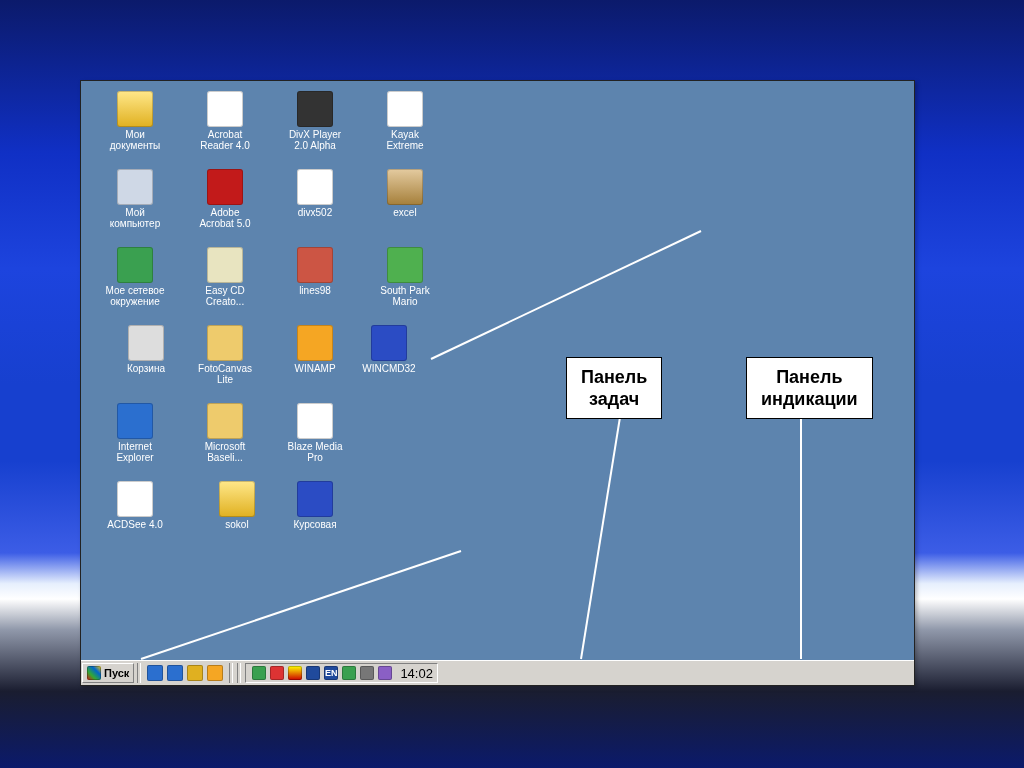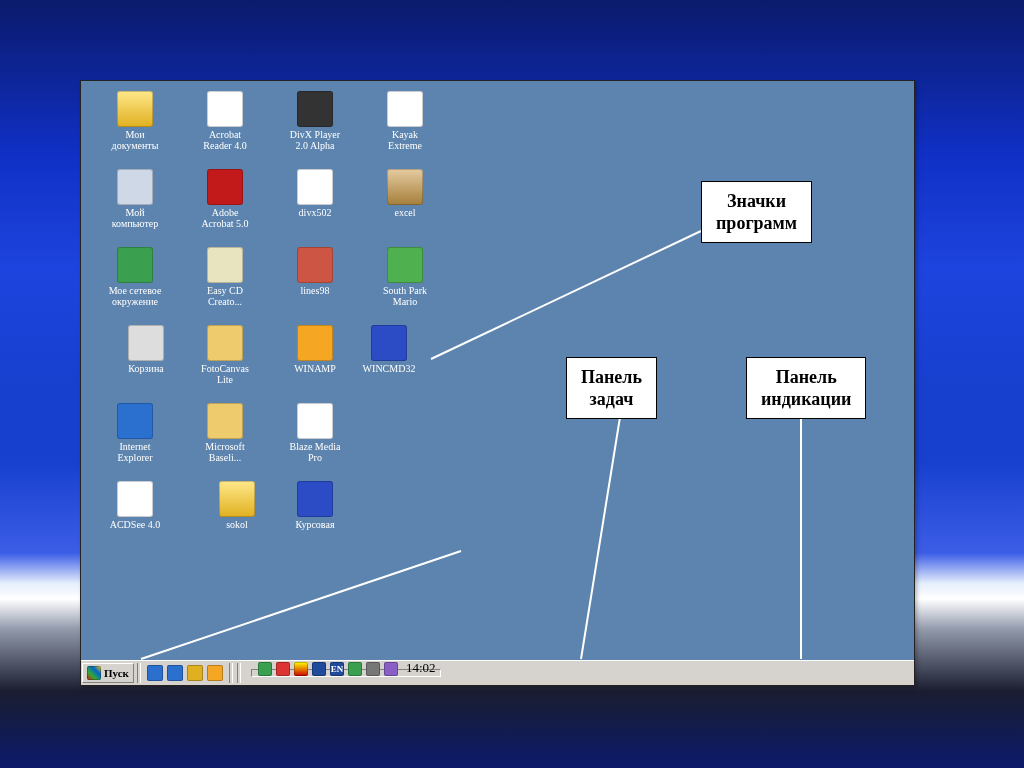--- a/index.html
+++ b/index.html
@@ -24,21 +24,20 @@
   .screenshot {
     position: absolute;
     left: 80px;
     top: 80px;
     width: 833px;
     height: 604px;
     background: #22c55e;
     border: 1px solid #222;
     box-shadow: 2px 2px 4px rgba(0,0,0,0.25);
     overflow: hidden;
-    font-family: Liberation Serif, serif;
   }
 
   .desktop-area {
     position: absolute;
     left: 0; top: 0; right: 0; bottom: 24px;
     background: #5d84ae;
   }
 
   .icon-grid {
     position: absolute;
@@ -140,24 +139,24 @@
     margin: 0 2px;
     border-radius: 2px;
     box-shadow: inset 0 0 0 1px rgba(0,0,0,0.25);
   }
   .task-area {
     display: flex;
     flex: 1;
     min-width: 0;
   }
   .tray {
-    display: flex; align-items: flex-end;
+    display: flex; align-items: center;
     border: 1px solid;
     border-color: #808080 #fff #fff #808080;
-    margin: 8px;
+    margin: 2px;
     padding: 0 4px;
   }
   .tray .tray-icon {
     width: 14px; height: 14px;
     margin: 0 2px;
     border-radius: 2px;
     box-shadow: inset 0 0 0 1px rgba(0,0,0,0.25);
   }
   .tray .clock {
     margin-left: 6px;
@@ -288,21 +287,20 @@
 
       <line x1="620" y1="150" x2="350" y2="278"></line>
 
       <line x1="540" y1="330" x2="500" y2="578"></line>
 
       <line x1="720" y1="330" x2="720" y2="578"></line>
 
       <line x1="380" y1="470" x2="60" y2="578"></line>
     </svg>
 
-    <div class="callout" style="left:620px; top:100px;">Значки<br>программ</div>
 
     <div class="callout" style="left:485px; top:276px;">Панель<br>задач</div>
 
     <div class="callout" style="left:665px; top:276px;">Панель<br>индикации</div>
 
 
   </div>
 
   <div class="taskbar">
     <div class="tb-btn">

